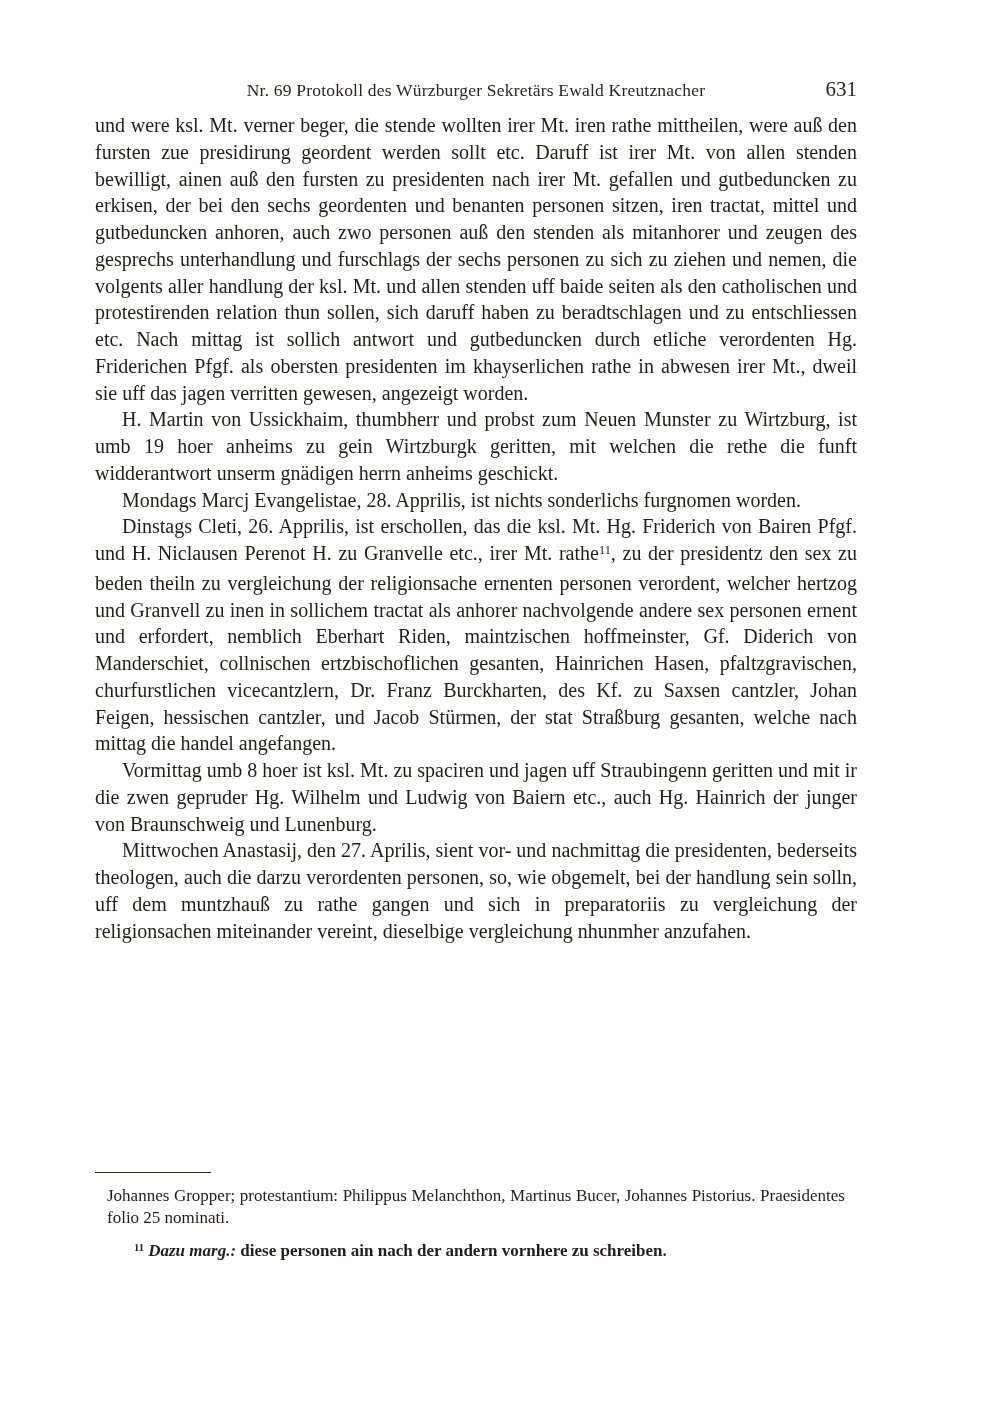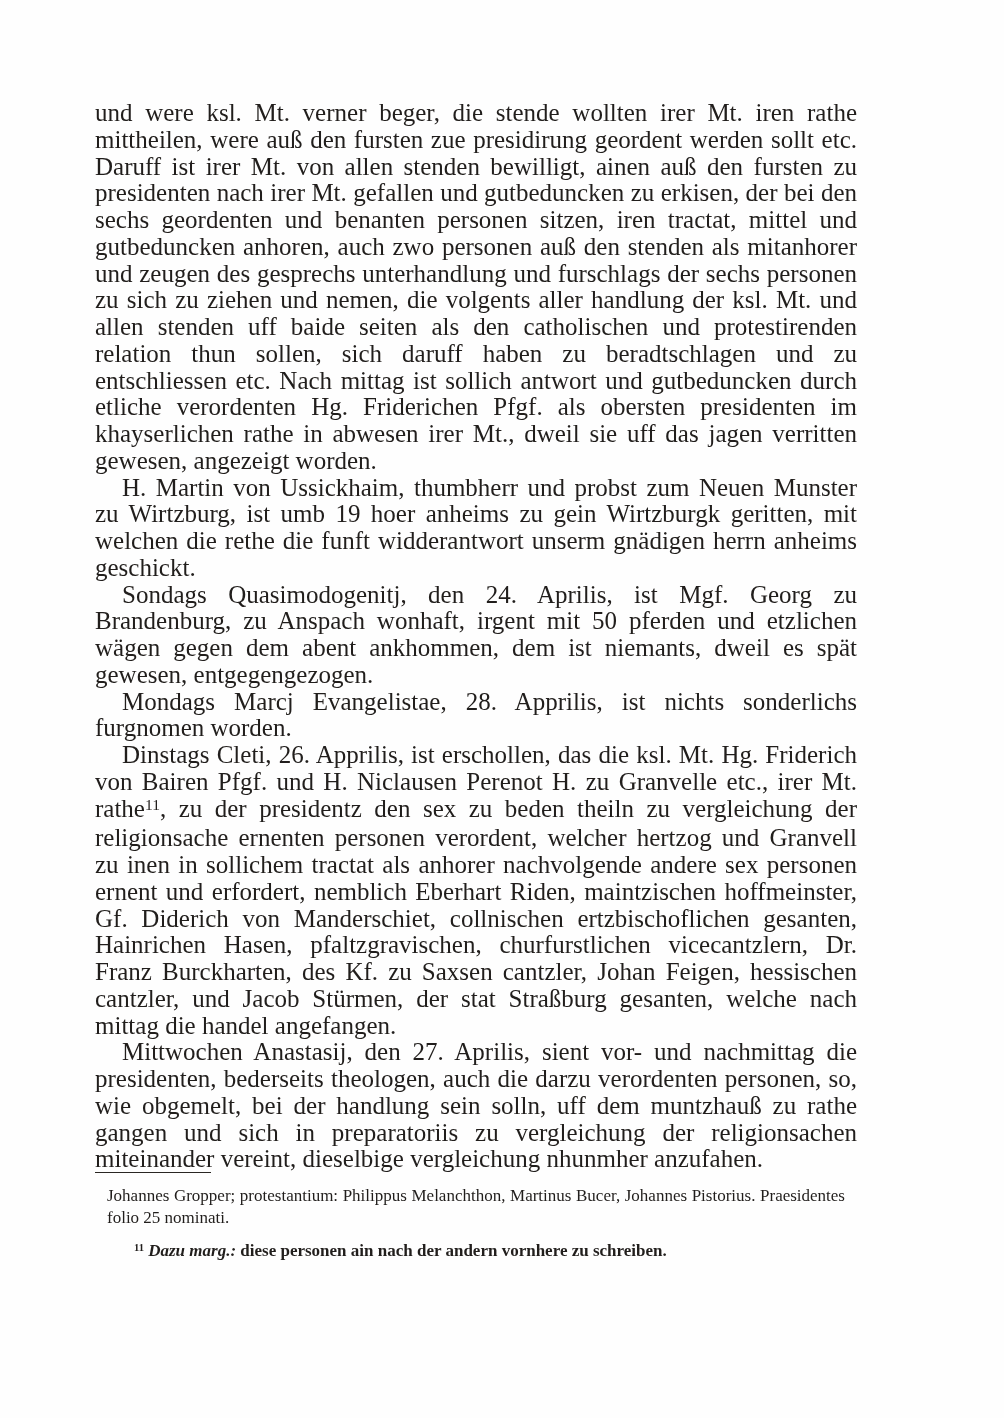--- a/index.html
+++ b/index.html
@@ -32,24 +32,24 @@
   }
   .running-head .page-number {
     position: absolute;
     right: 0;
     top: -3px;
     font-size: 21px;
     color: #2a2723;
   }
   .body-text {
     position: absolute;
-    top: 100px;
+    top: 112px;
     left: 95px;
     width: 762px;
-    font-size: 25px;
+    font-size: 20px;
     line-height: 26.75px;
     text-align: justify;
     text-justify: inter-word;
   }
   .body-text p {
     margin: 0;
     padding: 0;
   }
   .body-text p.indent {
     text-indent: 27px;
@@ -87,27 +87,31 @@
   }
   .italic {
     font-style: italic;
   }
 </style>
 </head>
 <body>
 
 <div class="page">
 
+  <div class="running-head">
+    <span class="head-title">Nr. 69 Protokoll des Würzburger Sekretärs Ewald Kreutznacher</span>
+    <span class="page-number">631</span>
+  </div>
 
   <div class="body-text">
     <p>und were ksl. Mt. verner beger, die stende wollten irer Mt. iren rathe mittheilen, were auß den fursten zue presidirung geordent werden sollt etc. Daruff ist irer Mt. von allen stenden bewilligt, ainen auß den fursten zu presidenten nach irer Mt. gefallen und gutbeduncken zu erkisen, der bei den sechs geordenten und benanten personen sitzen, iren tractat, mittel und gutbeduncken anhoren, auch zwo personen auß den stenden als mitanhorer und zeugen des gesprechs unterhandlung und furschlags der sechs personen zu sich zu ziehen und nemen, die volgents aller handlung der ksl. Mt. und allen stenden uff baide seiten als den catholischen und protestirenden relation thun sollen, sich daruff haben zu beradtschlagen und zu entschliessen etc. Nach mittag ist sollich antwort und gutbeduncken durch etliche verordenten Hg. Friderichen Pfgf. als obersten presidenten im khayserlichen rathe in abwesen irer Mt., dweil sie uff das jagen verritten gewesen, angezeigt worden.</p>
     <p class="indent">H. Martin von Ussickhaim, thumbherr und probst zum Neuen Munster zu Wirtzburg, ist umb 19 hoer anheims zu gein Wirtzburgk geritten, mit welchen die rethe die funft widderantwort unserm gnädigen herrn anheims geschickt.</p>
-    <p class="indent">Sondags Quasimodogenitj, den 24. Aprilis, ist Mgf. Georg zu Brandenburg, zu Anspach wonhaft, irgent mit 50 pferden und etzlichen wägen gegen dem abent ankhommen, dem ist niemants, dweil es spät gewesen, entgegengezogen.</p>
     <p class="indent">Mondags Marcj Evangelistae, 28. Apprilis, ist nichts sonderlichs furgnomen worden.</p>
     <p class="indent"><span>Dinstags Cleti, 26. Apprilis, ist erschollen, das die ksl. Mt. Hg. Friderich von Bairen Pfgf. und H. Niclausen Perenot H. zu Granvelle etc., irer Mt. rathe</span><span class="sup">11</span><span>, zu der presidentz den sex zu beden theiln zu vergleichung der religionsache ernenten personen verordent, welcher hertzog und Granvell zu inen in sollichem tractat als anhorer nachvolgende andere sex personen ernent und erfordert, nemblich Eberhart Riden, maintzischen hoffmeinster, Gf. Diderich von Manderschiet, collnischen ertzbischoflichen gesanten, Hainrichen Hasen, pfaltzgravischen, churfurstlichen vicecantzlern, Dr. Franz Burckharten, des Kf. zu Saxsen cantzler, Johan Feigen, hessischen cantzler, und Jacob Stürmen, der stat Straßburg gesanten, welche nach mittag die handel angefangen.</span></p>
+    <p class="indent">Vormittag umb 8 hoer ist ksl. Mt. zu spaciren und jagen uff Straubingenn geritten und mit ir die zwen gepruder Hg. Wilhelm und Ludwig von Baiern etc., auch Hg. Hainrich der junger von Braunschweig und Lunenburg.</p>
     <p class="indent">Mittwochen Anastasij, den 27. Aprilis, sient vor- und nachmittag die presidenten, bederseits theologen, auch die darzu verordenten personen, so, wie obgemelt, bei der handlung sein solln, uff dem muntzhauß zu rathe gangen und sich in preparatoriis zu vergleichung der religionsachen miteinander vereint, dieselbige vergleichung nhunmher anzufahen.</p>
   </div>
 
   <div class="footnote-block">
     <div class="footnote-rule"></div>
     <div class="footnotes">
       <p>Johannes Gropper; protestantium: Philippus Melanchthon, Martinus Bucer, Johannes Pistorius. Praesidentes folio 25 nominati.</p>
       <p class="indent"><span class="sup">11</span>&nbsp;<span class="italic">Dazu marg.:</span>&nbsp;<span>diese personen ain nach der andern vornhere zu schreiben.</span></p>
     </div>
   </div>

